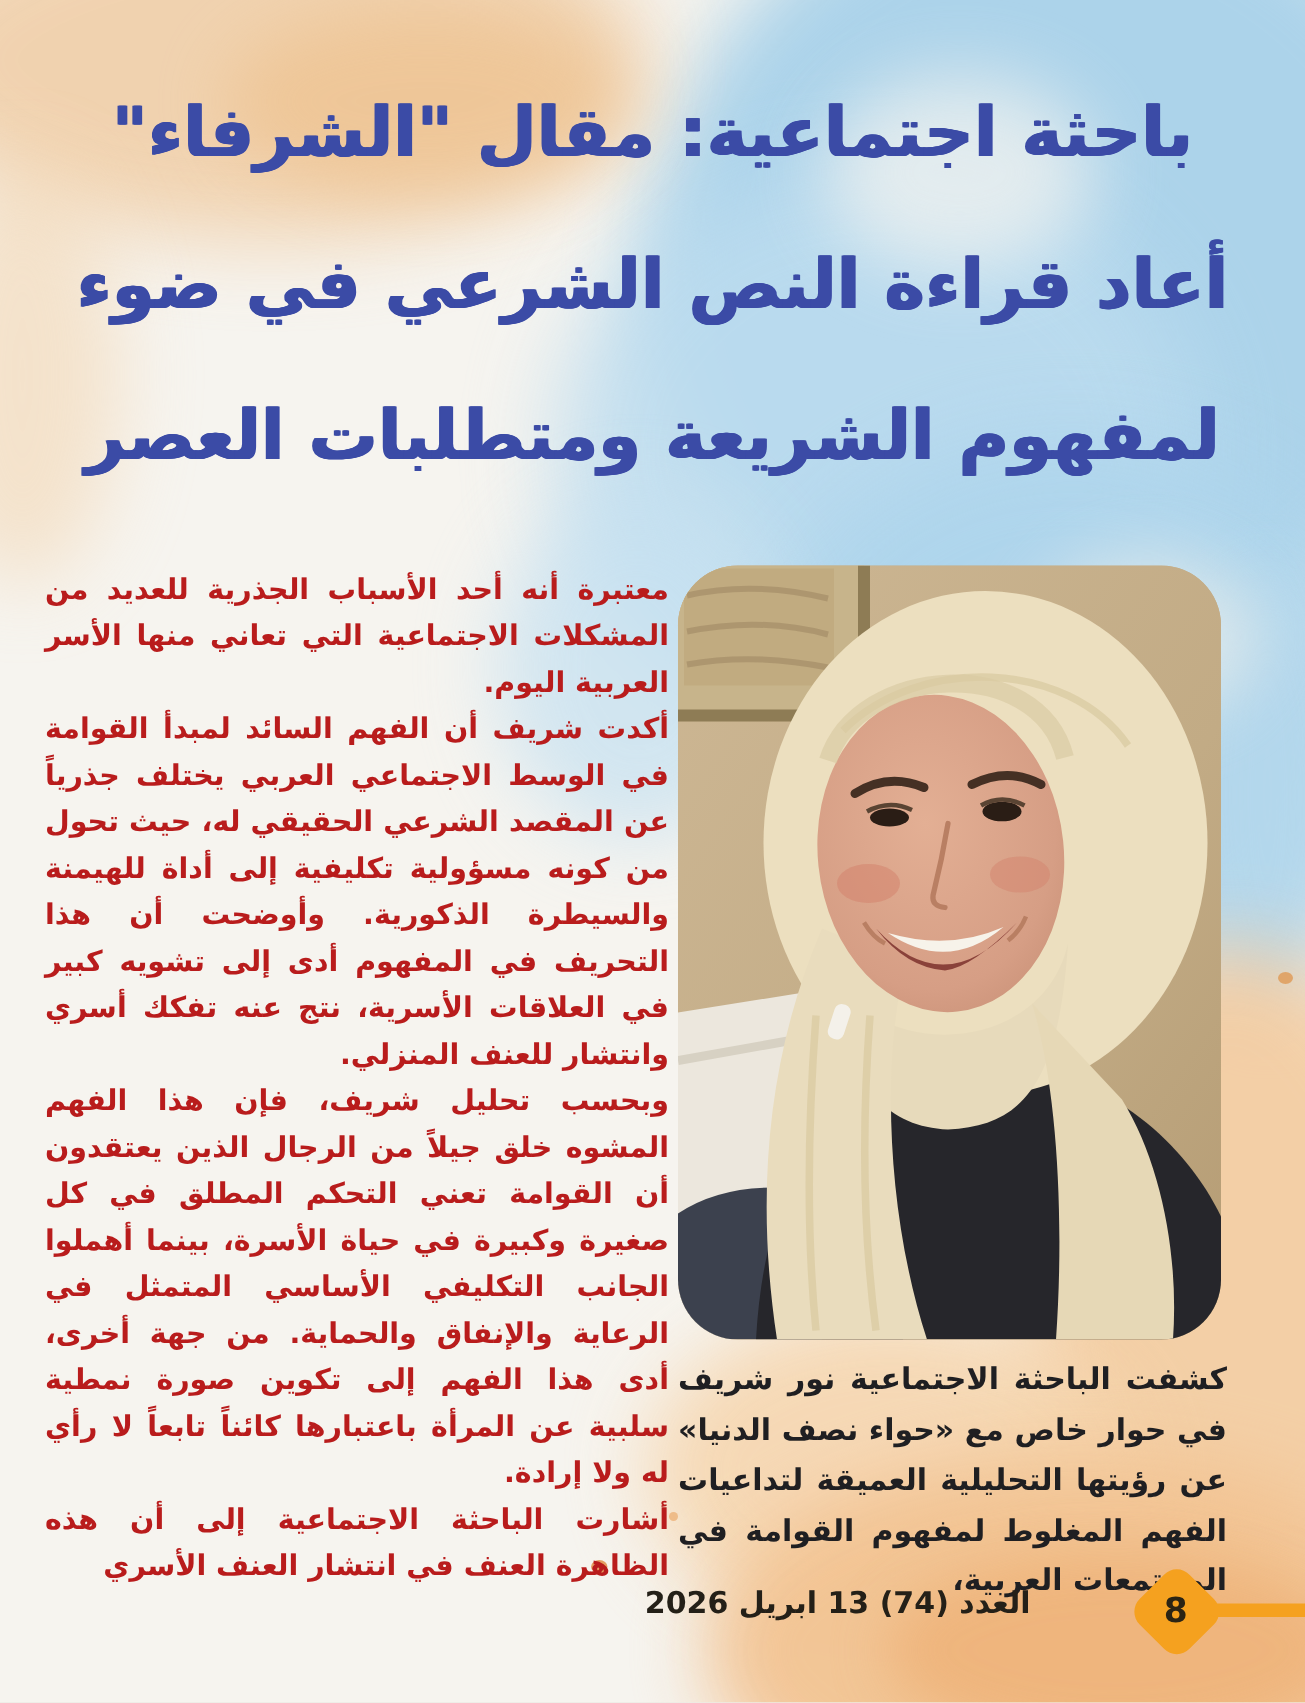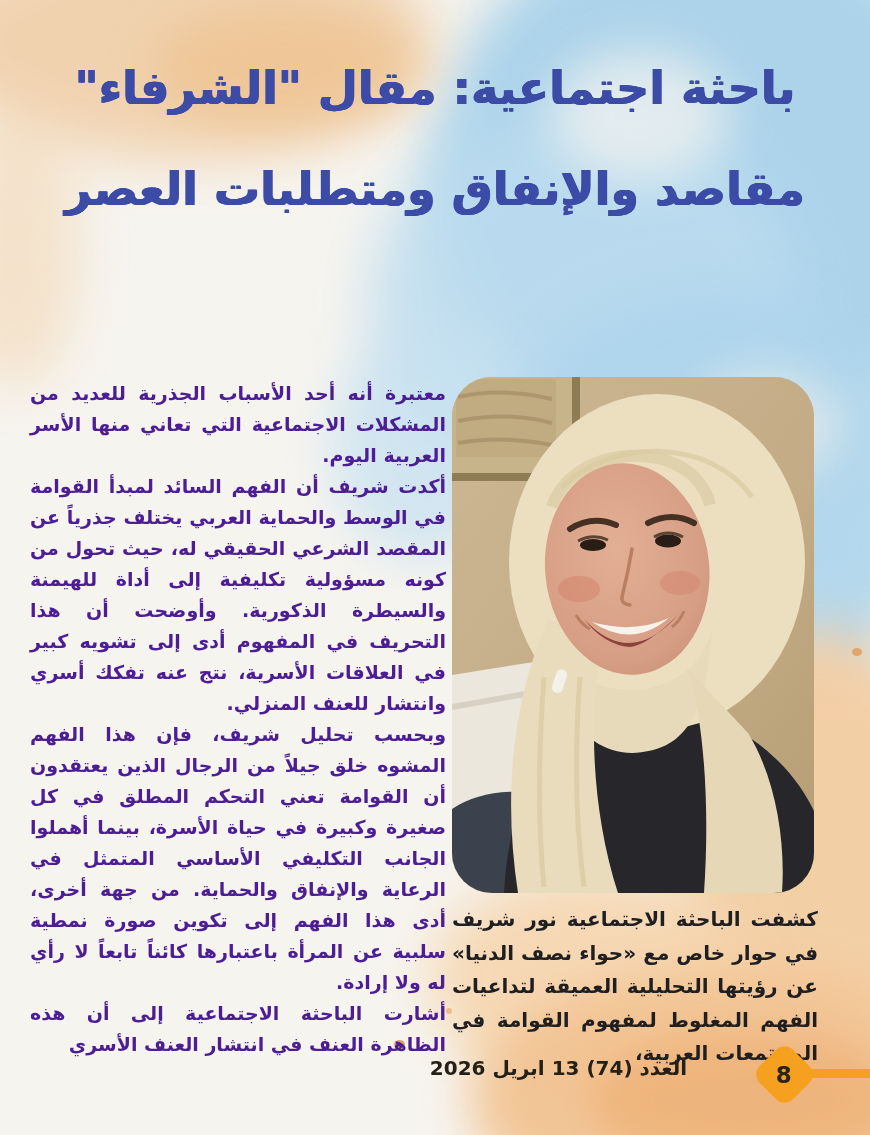--- a/index.html
+++ b/index.html
@@ -13,21 +13,21 @@
   .headline{
     position:absolute;top:38px;left:40px;right:40px;
     direction:rtl;text-align:center;
     color:#3b4ba6;font-weight:bold;font-size:46px;line-height:101px;
     text-shadow:0.6px 0 0 #3b4ba6,-0.6px 0 0 #3b4ba6;
   }
   
   .article{
     position:absolute;top:378px;left:30px;width:416px;
     direction:rtl;text-align:justify;
-    color:#4c1d95;font-weight:bold;font-size:19px;line-height:31px;
+    color:#b91c1c;font-weight:bold;font-size:19px;line-height:31px;
   }
   .article p{margin:0;}
   
   .photo{
     position:absolute;left:452px;top:377px;width:362px;height:516px;
     border-radius:40px;overflow:hidden;background:#c4ad88;
   }
   .photo svg{display:block;width:100%;height:100%;}
   
   .caption{
@@ -78,26 +78,27 @@
     <div class="blob" style="left:430px;top:870px;width:330px;height:220px;background:#f6d4ab;filter:blur(26px);opacity:.85;"></div>
     <div class="blob" style="left:470px;top:970px;width:500px;height:260px;background:#f2c392;filter:blur(24px);opacity:.95;"></div>
     <div class="blob" style="left:590px;top:1035px;width:310px;height:130px;background:#eeb177;filter:blur(18px);opacity:.8;"></div>
     <div class="speck" style="left:394px;top:1040px;width:11px;height:9px;background:#e2914a;opacity:.85;filter:blur(.5px);"></div>
     <div class="speck" style="left:446px;top:1008px;width:6px;height:6px;background:#ecb278;opacity:.8;"></div>
     <div class="speck" style="left:852px;top:648px;width:10px;height:8px;background:#e09a55;opacity:.8;filter:blur(.5px);"></div>
   </div>
 
   <div class="headline">
     <div>باحثة اجتماعية: مقال "الشرفاء"</div>
-    <div>مقاصد والإنفاق ومتطلبات العصر</div>
+    <div>أعاد قراءة النص الشرعي في ضوء</div>
+    <div>لمفهوم الشريعة ومتطلبات العصر</div>
   </div>
 
   <div class="article">
     <p>معتبرة أنه أحد الأسباب الجذرية للعديد من المشكلات الاجتماعية التي تعاني منها الأسر العربية اليوم.</p>
-    <p>أكدت شريف أن الفهم السائد لمبدأ القوامة في الوسط والحماية العربي يختلف جذرياً عن المقصد الشرعي الحقيقي له، حيث تحول من كونه مسؤولية تكليفية إلى أداة للهيمنة والسيطرة الذكورية. وأوضحت أن هذا التحريف في المفهوم أدى إلى تشويه كبير في العلاقات الأسرية، نتج عنه تفكك أسري وانتشار للعنف المنزلي.</p>
+    <p>أكدت شريف أن الفهم السائد لمبدأ القوامة في الوسط الاجتماعي العربي يختلف جذرياً عن المقصد الشرعي الحقيقي له، حيث تحول من كونه مسؤولية تكليفية إلى أداة للهيمنة والسيطرة الذكورية. وأوضحت أن هذا التحريف في المفهوم أدى إلى تشويه كبير في العلاقات الأسرية، نتج عنه تفكك أسري وانتشار للعنف المنزلي.</p>
     <p>وبحسب تحليل شريف، فإن هذا الفهم المشوه خلق جيلاً من الرجال الذين يعتقدون أن القوامة تعني التحكم المطلق في كل صغيرة وكبيرة في حياة الأسرة، بينما أهملوا الجانب التكليفي الأساسي المتمثل في الرعاية والإنفاق والحماية. من جهة أخرى، أدى هذا الفهم إلى تكوين صورة نمطية سلبية عن المرأة باعتبارها كائناً تابعاً لا رأي له ولا إرادة.</p>
     <p>أشارت الباحثة الاجتماعية إلى أن هذه الظاهرة العنف في انتشار العنف الأسري</p>
   </div>
 
   <div class="photo">
     <svg viewBox="0 0 362 516" preserveAspectRatio="none">
       <defs>
         <linearGradient id="wall" x1="0" y1="0" x2="1" y2="1">
           <stop offset="0" stop-color="#cdb794"></stop>
           <stop offset="0.6" stop-color="#c2ab85"></stop>

